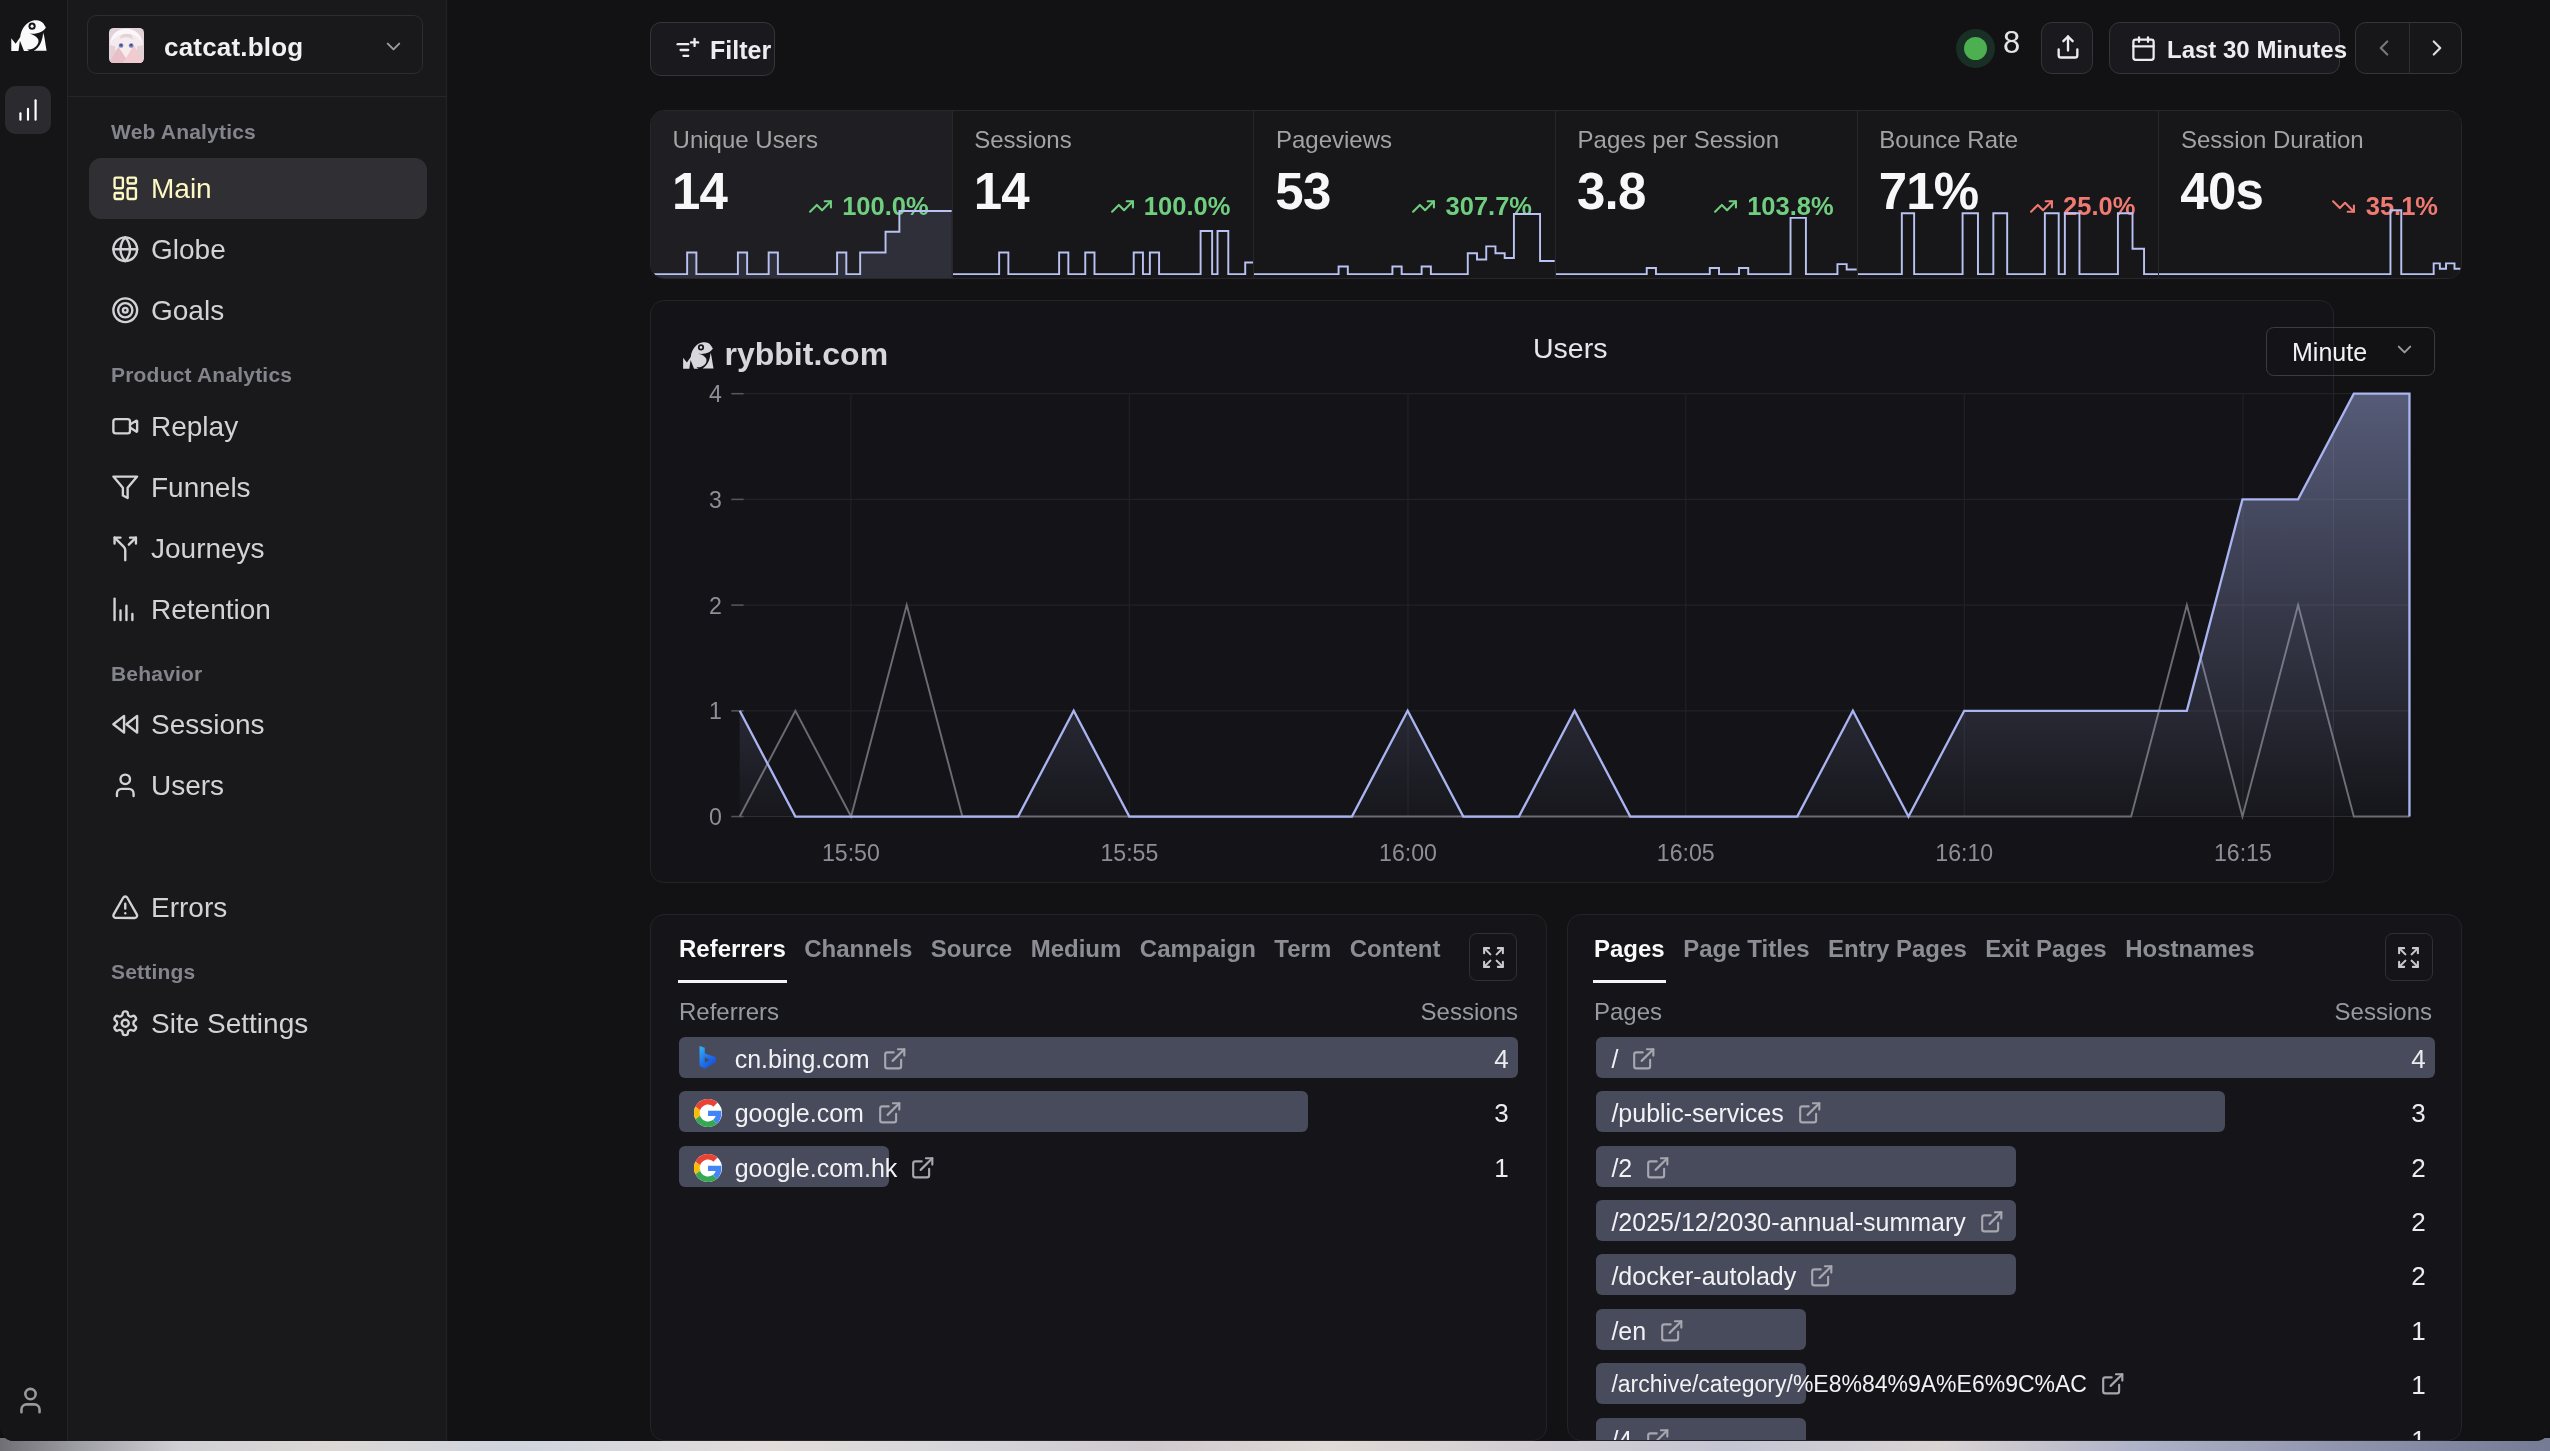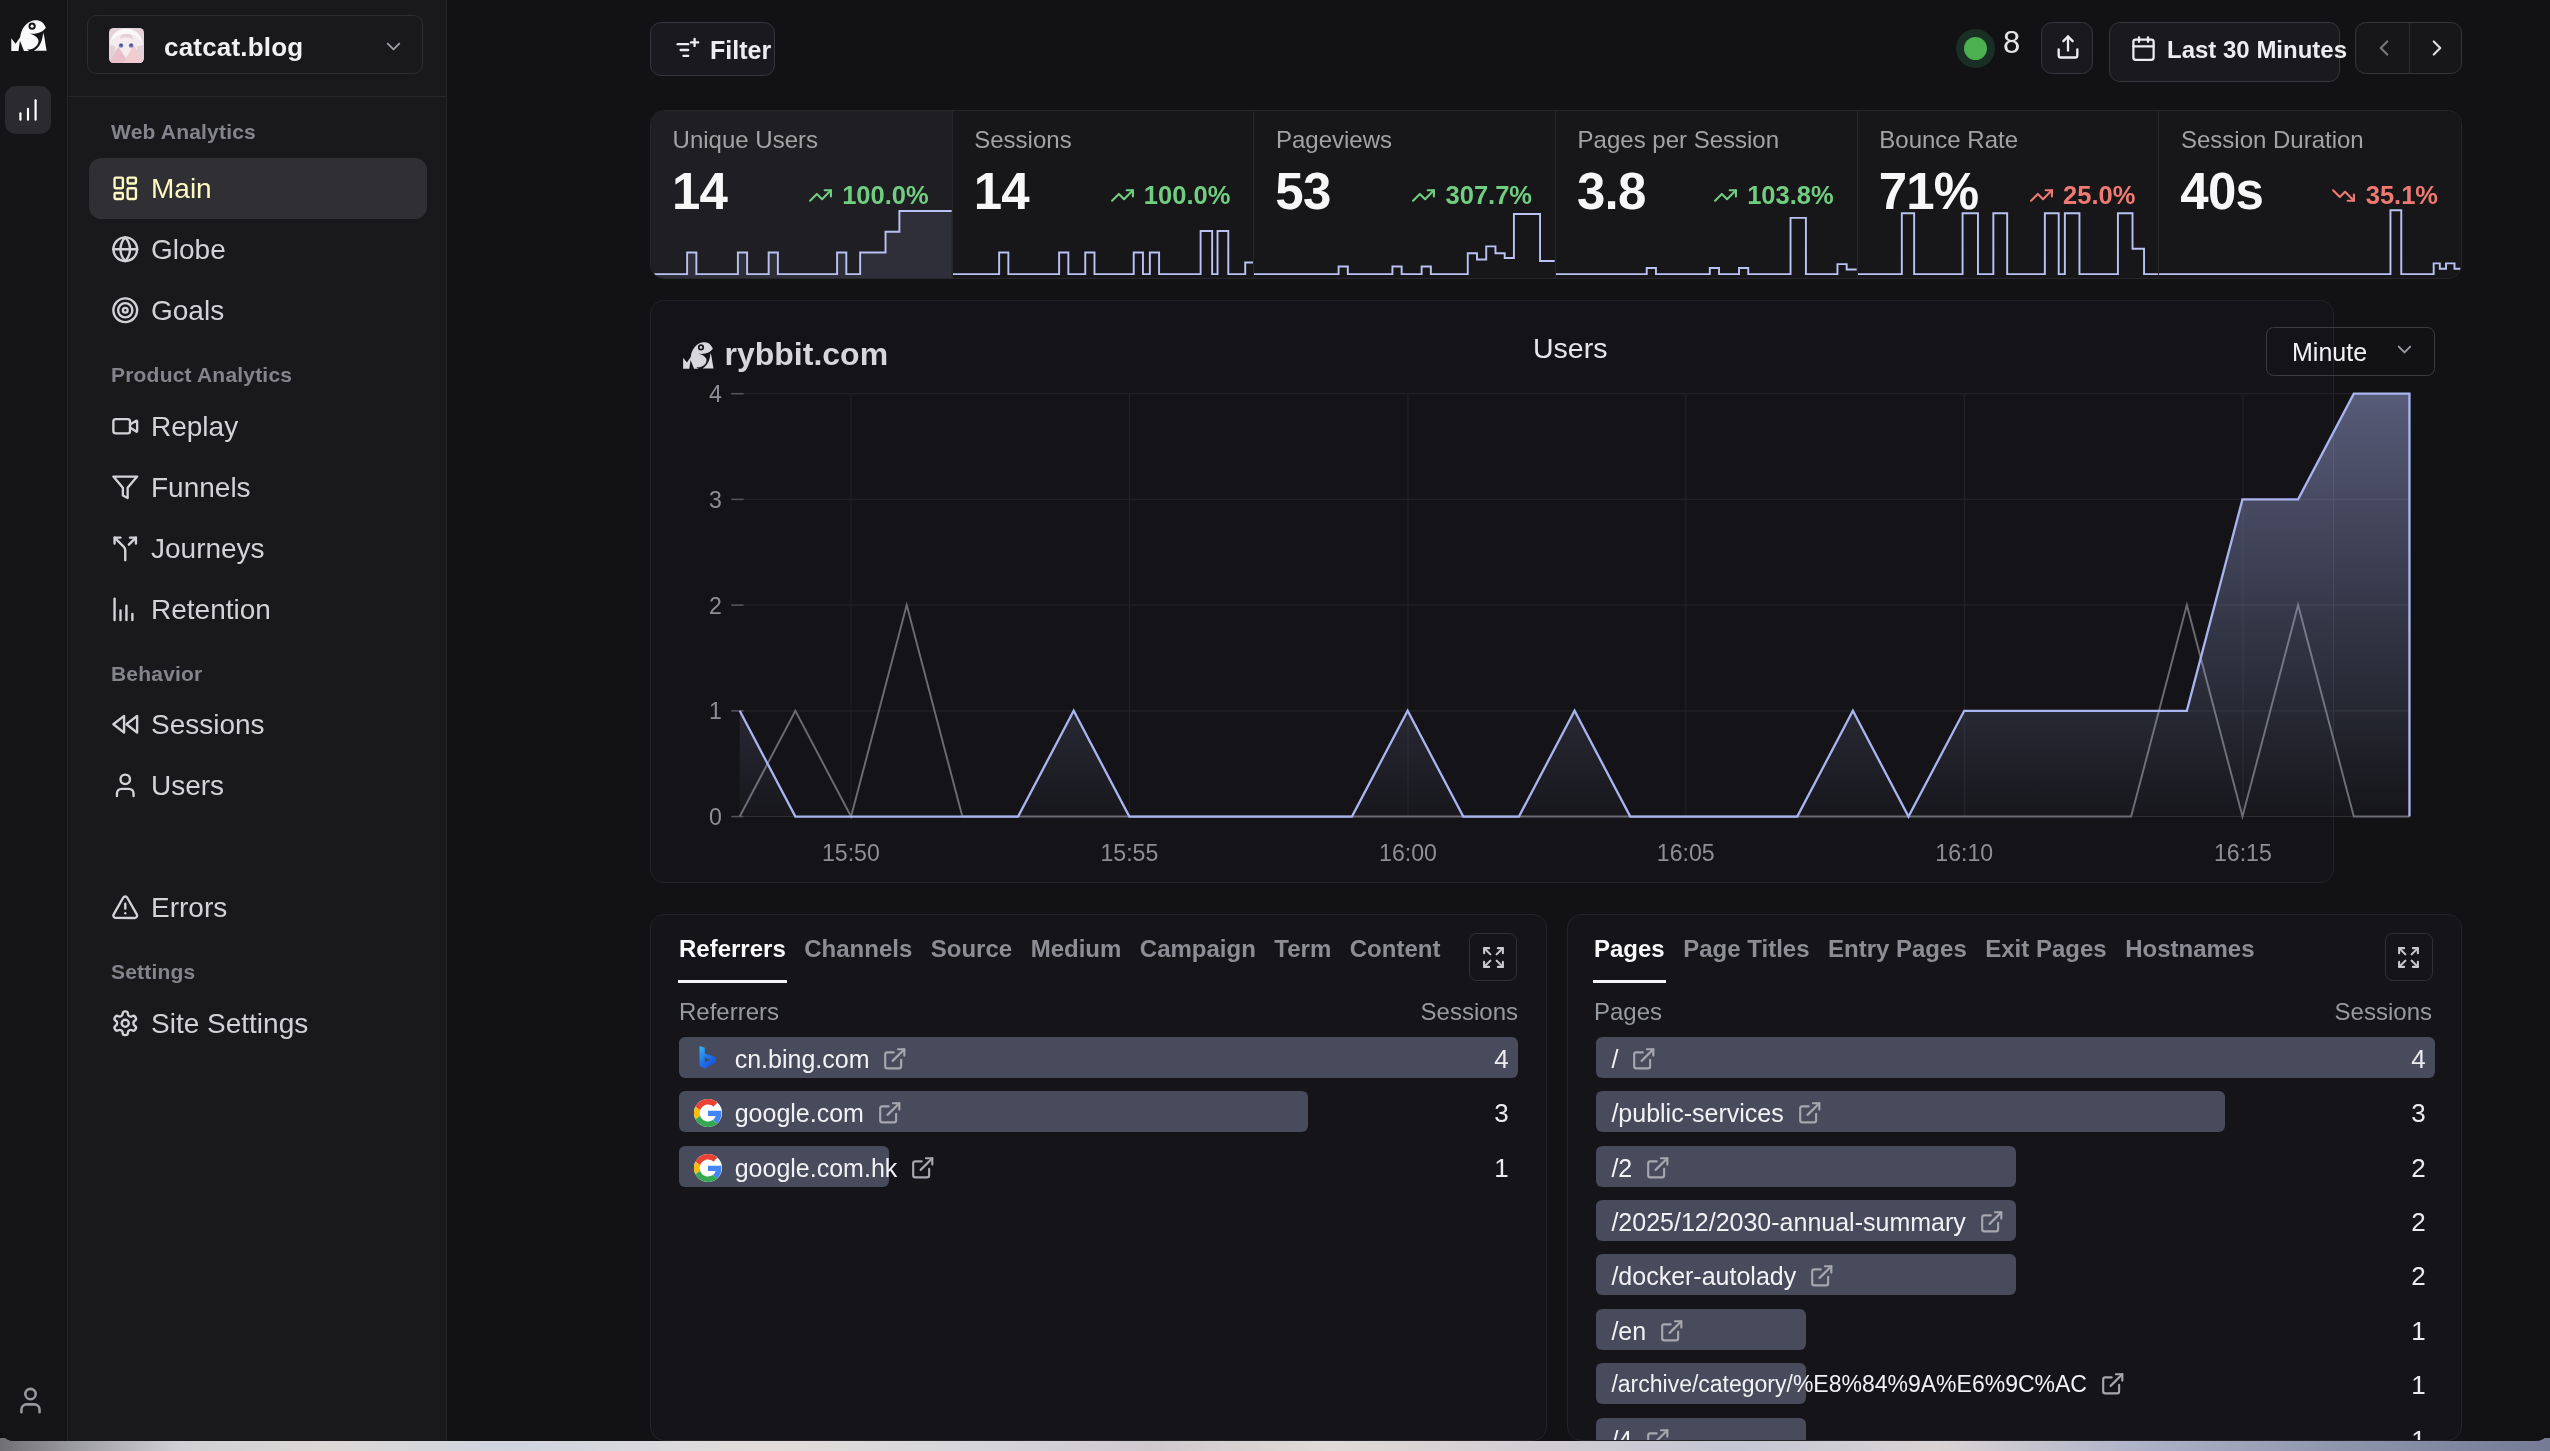--- a/index.html
+++ b/index.html
@@ -24,21 +24,21 @@
   .railbtn { position:absolute; left:5.4px; top:86px; width:46px; height:48px; background:#2a2a2f; border-radius:10.8px; color:#fff; }
   .content { position:absolute; left:447px; top:0; width:2103px; height:1441px; }
   .btn { position:absolute; border:1.2px solid #35353b; border-radius:10.8px; background:#1a1a1e; color:#ededf0; }
   .btn .t { font-size:25px; font-weight:600; white-space:nowrap; }
   #stats { position:absolute; left:203px; top:110px; width:1812px; height:169px; border:0.8px solid #27272b; border-radius:14px; background:#151518; overflow:hidden; display:flex; }
   .scell { position:relative; width:302px; height:100%; border-right:0.8px solid #27272b; background:#17171a; }
   .scell:last-child { border-right:none; }
   .scell.hl { background:#1f1f23; }
   .scell .ttl { position:absolute; left:21.6px; top:15.4px; font-size:24px; color:#a3a3a3; font-weight:500;}
   .scell .num { position:absolute; left:21px; top:51px; font-size:51px; font-weight:700; color:#f7f7f8; letter-spacing:-0.8px;}
-  .scell .tr { position:absolute; right:23px; top:70px; display:flex; align-items:center; gap:9.3px; font-size:25.5px; font-weight:600; }
+  .scell .tr { position:absolute; right:23px; top:81px; display:flex; align-items:center; gap:9.3px; font-size:25.5px; font-weight:600; }
   .tr.up { color:#70ce80; } .tr.dn { color:#f07a72; }
   .spark { position:absolute; left:0; bottom:0; width:100%; height:74px; }
   #chartcard { position:absolute; left:203px; top:300px; width:1684px; height:583px; background:#141418; border:0.8px solid #242428; border-radius:14px; }
   #chartcard .site { position:absolute; left:28.5px; top:35px; display:flex; align-items:center; gap:10px; color:#d6d6db; font-size:32px; font-weight:700; }
   #chartcard .users { position:absolute; left:882px; top:31px; font-size:28.5px; font-weight:500; color:#e7e7ea; }
   #minute { position:absolute; left:1615px; top:25.5px; width:169px; height:49px; border:1.2px solid #3b3b42; border-radius:7.7px; }
   #minute .t { position:absolute; left:25px; top:10px; font-size:25px; color:#f2f2f4; font-weight:500;}
   #minute .ch { position:absolute; right:18.5px; top:10.8px; color:#9b9ba2; }
   .card { position:absolute; background:#151519; border:0.8px solid #242428; border-radius:14px; overflow:hidden; }
   .tabs { position:absolute; top:20px; left:28px; display:flex; gap:18.5px; font-size:24px; font-weight:600; color:#8d8d95; }
@@ -206,21 +206,21 @@
   <div class="abs" style="left:1509px;top:29px;width:39px;height:39px;border-radius:50%;background:rgba(74,222,128,0.14)"></div>
   <div class="abs" style="left:1517px;top:37px;width:23px;height:23px;border-radius:50%;background:#4caf50"></div>
   <div class="abs" style="left:1556px;top:25px;font-size:31px;color:#e4e4e7">8</div>
   <div class="btn" style="left:1594px;top:21.6px;width:52px;height:52px;">
     <svg class="abs lucide" style="left:11.6px;top:10.8px" width="28" height="28" viewBox="0 0 24 24" stroke-width="2.1">
       <path d="M12 3v12"></path>
             <path d="m8 7 4-4 4 4"></path>
             <path d="M4 14v5a2 2 0 0 0 2 2h12a2 2 0 0 0 2-2v-5"></path>
     </svg>
   </div>
-  <div class="btn" style="left:1662px;top:21.6px;width:231px;height:60px;">
+  <div class="btn" style="left:1662px;top:21.6px;width:231px;height:52px;">
     <svg class="abs lucide" style="left:20px;top:12.3px" width="27" height="27" viewBox="0 0 24 24" stroke-width="2.1">
       <rect x="3" y="4" width="18" height="18" rx="2"></rect>
             <path d="M16 2v4"></path>
             <path d="M8 2v4"></path>
             <path d="M3 10h18"></path>
     </svg>
     <div class="t abs" style="left:57px;top:13px;font-size:24px">Last 30 Minutes</div>
   </div>
   <div class="btn" style="left:1908px;top:21.6px;width:107px;height:52px;background:#17171a;">
     <div class="abs" style="left:53px;top:0;width:1.2px;height:51px;background:#2e2e33"></div>

